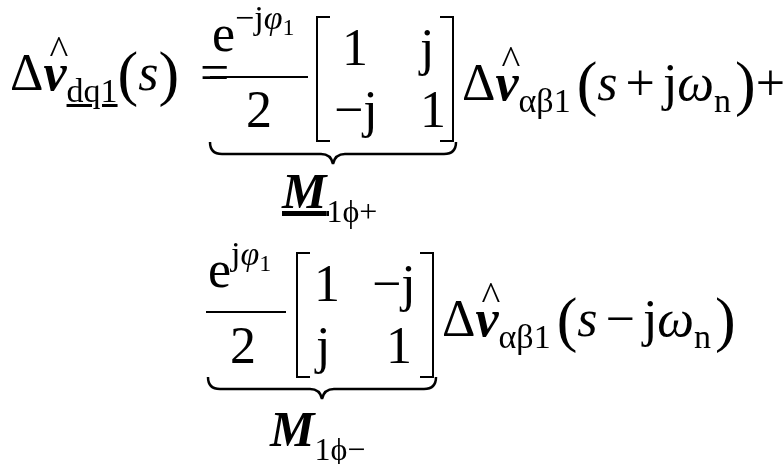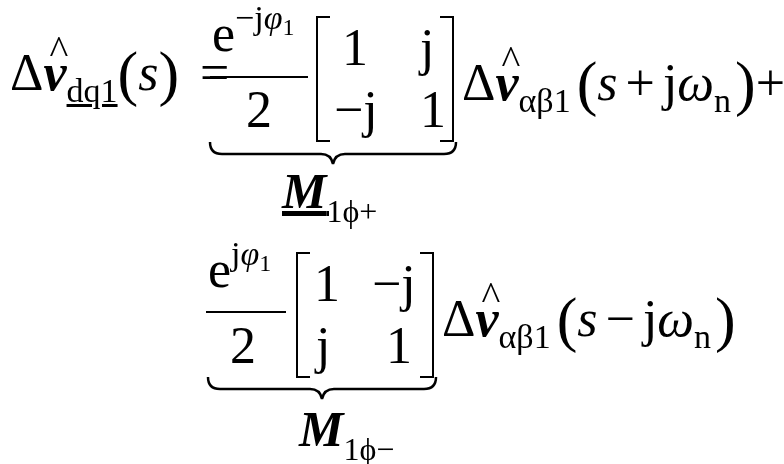--- a/index.html
+++ b/index.html
@@ -64,20 +64,20 @@
   <div class="bracket bl" style="left:296px; top:252px; height:122px;"></div>
   <div class="bracket br" style="left:420px; top:252px; height:122px;"></div>
   <div class="abs big" style="left:314px; top:258px;">1</div>
   <div class="abs big" style="left:372px; top:258px;">−j</div>
   <div class="abs big" style="left:316px; top:320px;">j</div>
   <div class="abs big" style="left:386px; top:320px;">1</div>
 
   <svg style="position:absolute; left:206px; top:375px;" width="232" height="26">
     <path d="M2 2 Q2 14 14 14 L104 14 Q114 14 116 24 Q118 14 128 14 L218 14 Q230 14 230 2" fill="none" stroke="#000" stroke-width="2.5"></path>
   </svg>
-  <div class="abs" style="left:270px; top:404px; font-size:50px;margin-left:29px;">
+  <div class="abs" style="left:270px; top:404px; font-size:50px;">
     <span class="bi">M</span><span style="font-size:32px; position:relative; top:14px;">1ϕ−</span>
   </div>
 
   <div class="abs big" style="left:442px; top:284px;">
     <span>Δ</span><span style="position:relative; display:inline-block;"><span class="bi">v</span><span class="hat" style="left:6px; top:-16px;">^</span></span><span class="sub" style="position:relative; top:12px;">αβ1</span><span class="paren" style="position:relative; top:4px; margin-left:6px;">(</span><span class="it">s</span><span style="margin:0 8px;">−</span><span>j</span><span class="it">ω</span><span class="sub" style="position:relative; top:12px;">n</span><span class="paren" style="position:relative; top:4px; margin-left:4px;">)</span>
   </div>
 </div>
 
 </body></html>

